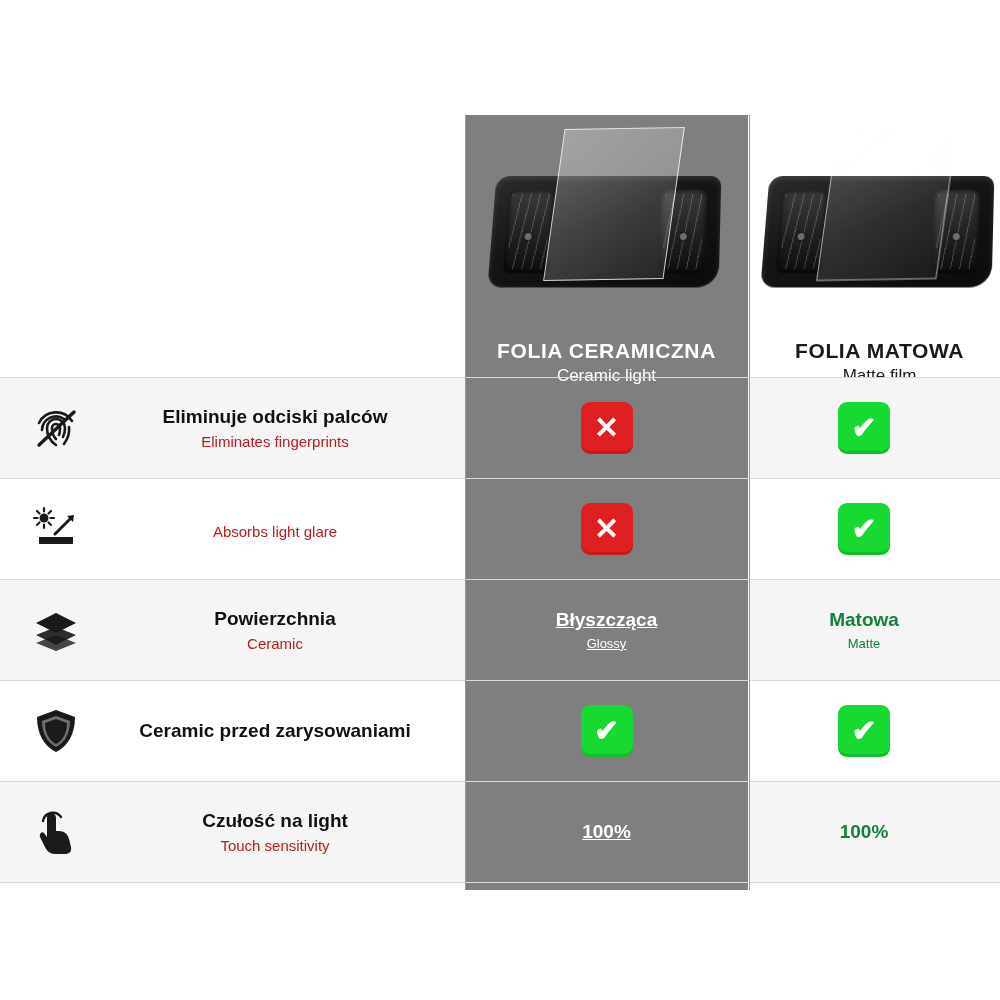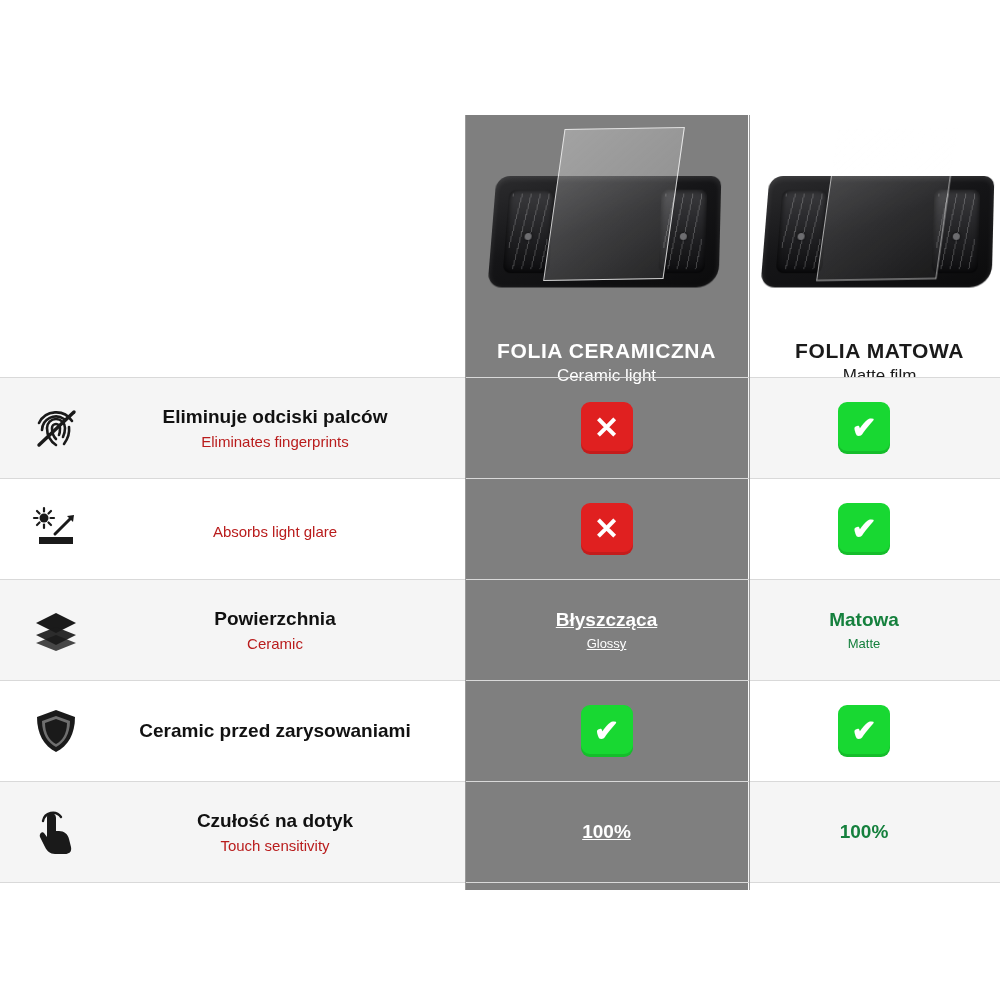--- a/index.html
+++ b/index.html
@@ -420,21 +420,21 @@
       <div class="stripe"></div>
       <div class="stripe-right"></div>
       <div class="row-inner">
         <div class="feature-icon">
           <svg width="50" height="50" viewBox="0 0 50 50">
             <path d="M20 6 C23 6 25 8 25 11 L25 24 L28 24 C33 24 37 27 38 32 L40 40 C41 45 38 47 34 47 L24 47 C19 47 16 44 14 40 L9 30 C8 27 11 24 13 26 L16 30 L16 11 C16 8 17 6 20 6 Z" fill="#1a1a1a"></path>
             <path d="M12 14 A10 10 0 0 1 30 10" fill="none" stroke="#1a1a1a" stroke-width="2.4" stroke-linecap="round"></path>
           </svg>
         </div>
         <div class="feature-text">
-          <div class="feature-pl">Czułość na dotyk</div>
+          <div class="feature-pl">Czułość na light</div>
           <div class="feature-en">Touch sensitivity</div>
         </div>
         <div class="cell c-ceramic">
           <div class="val-pl">100%</div>
         </div>
         <div class="cell c-matte">
           <div class="val-pl">100%</div>
         </div>
       </div>
     </div>

